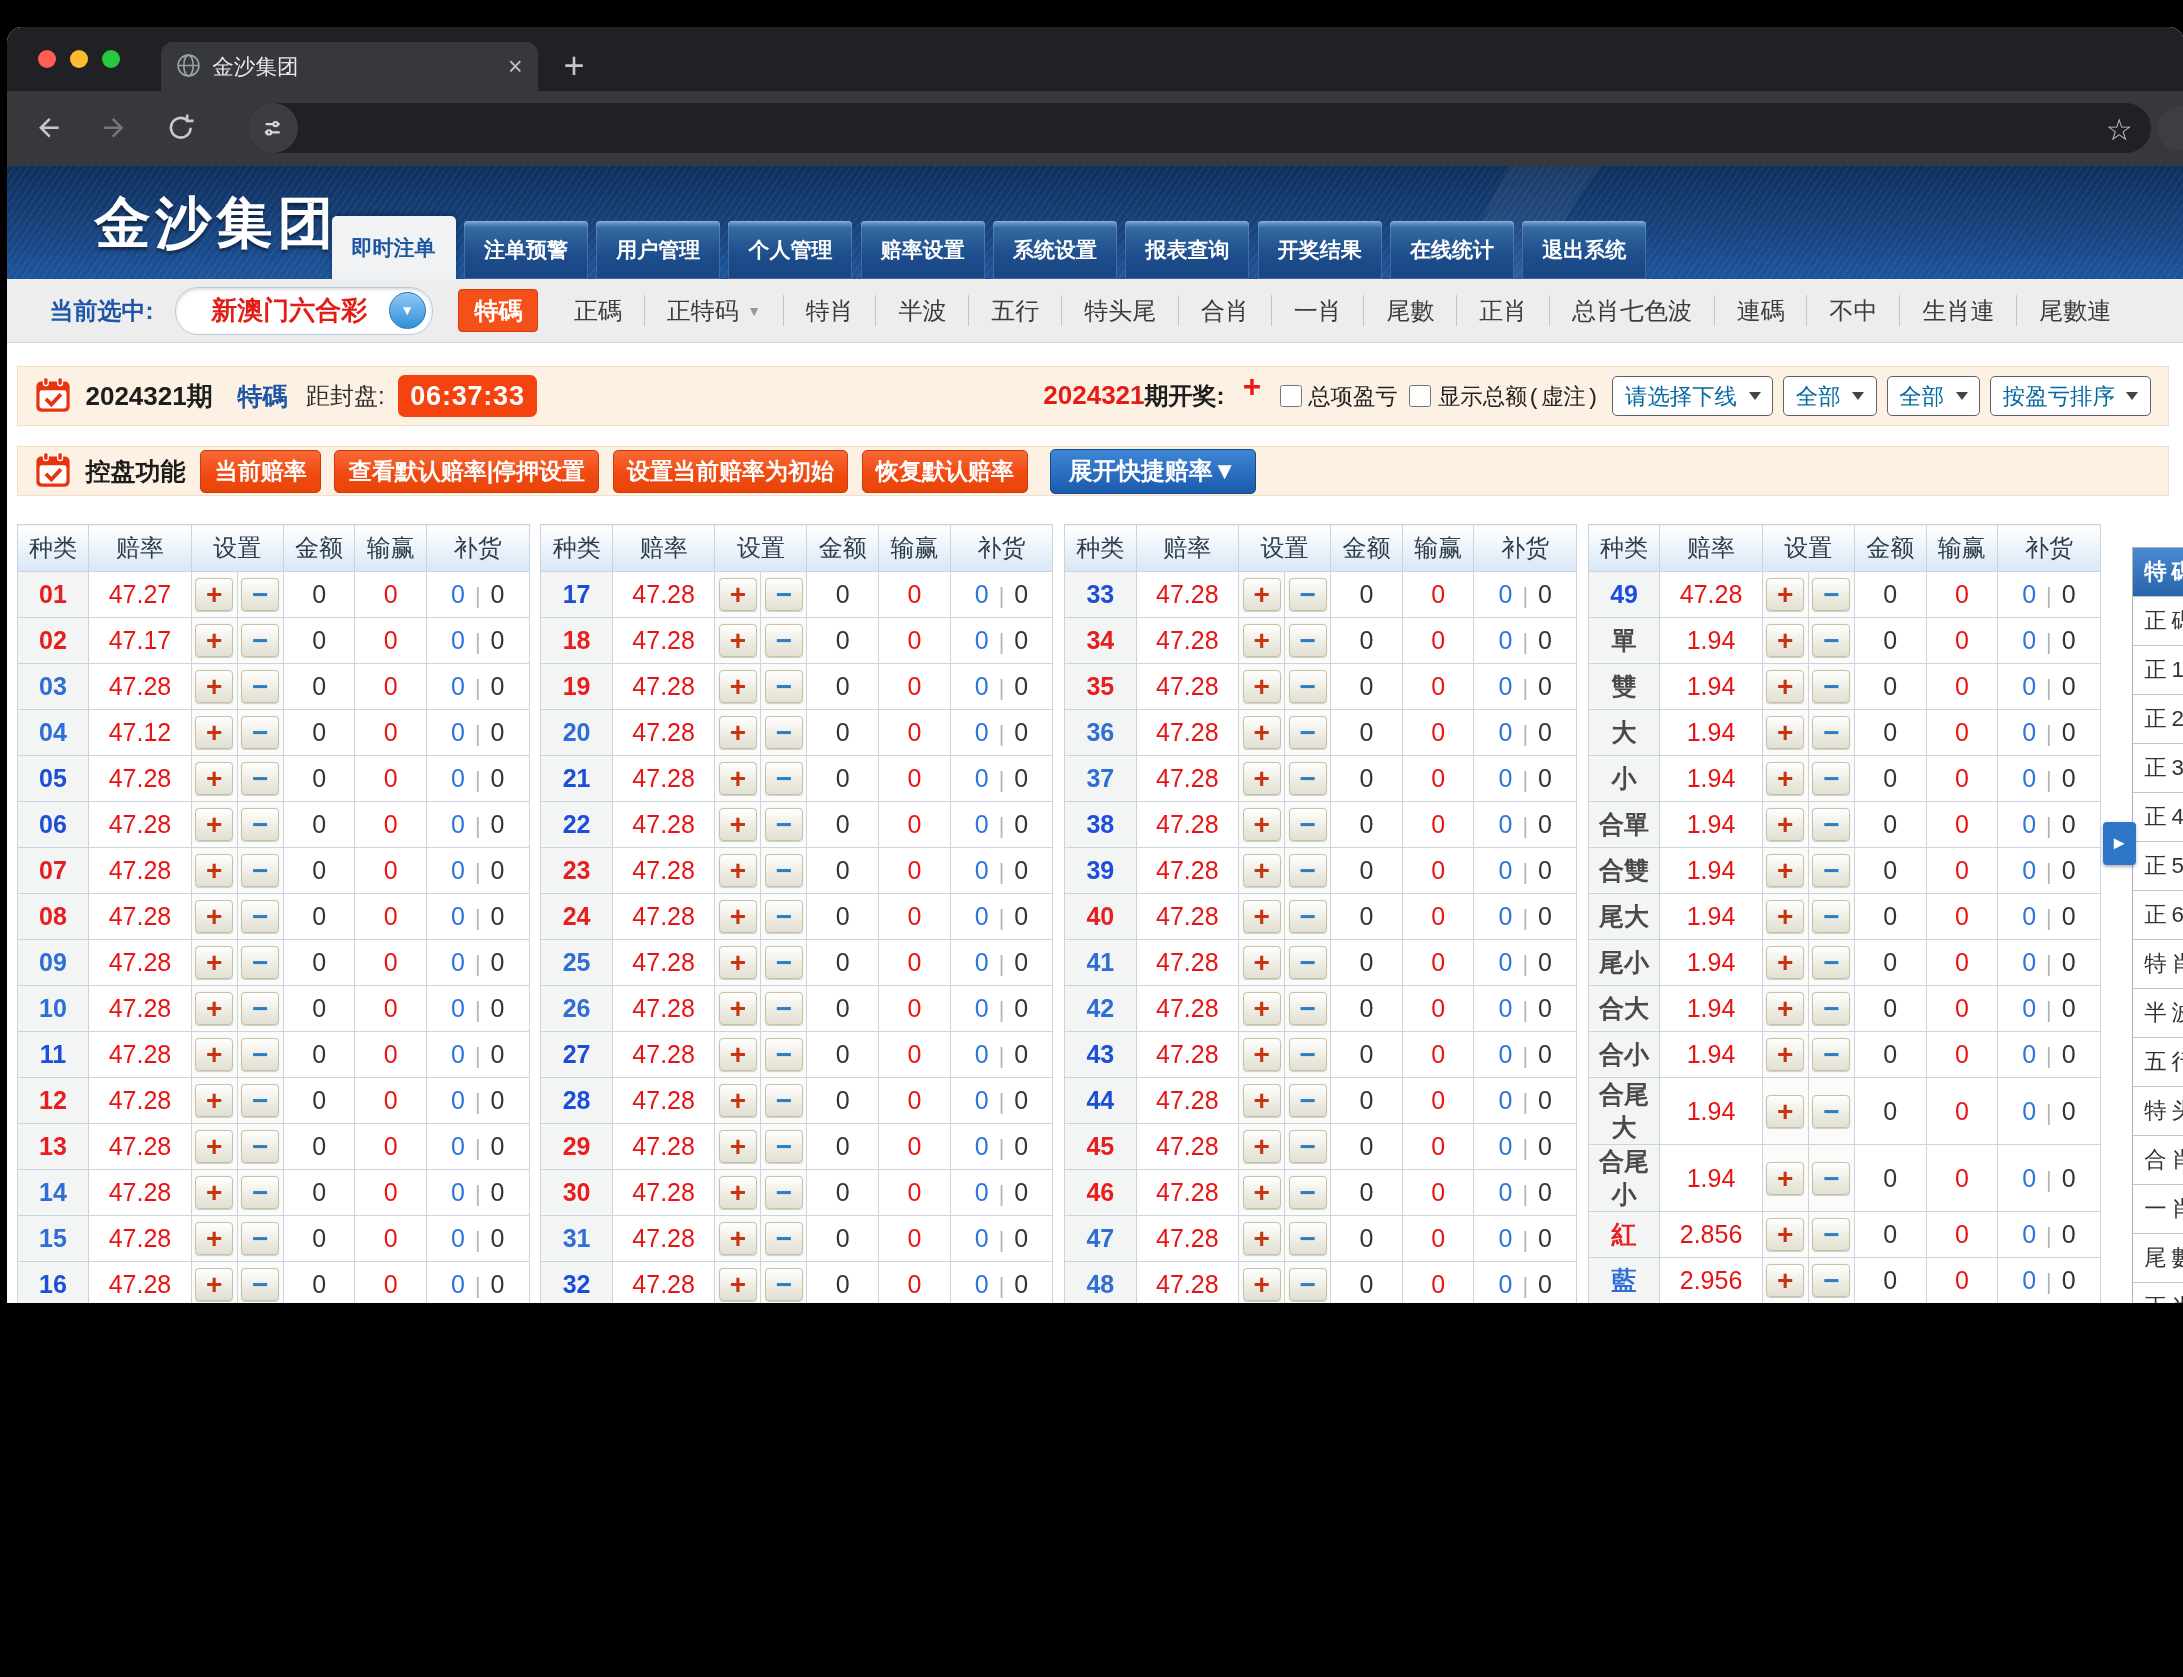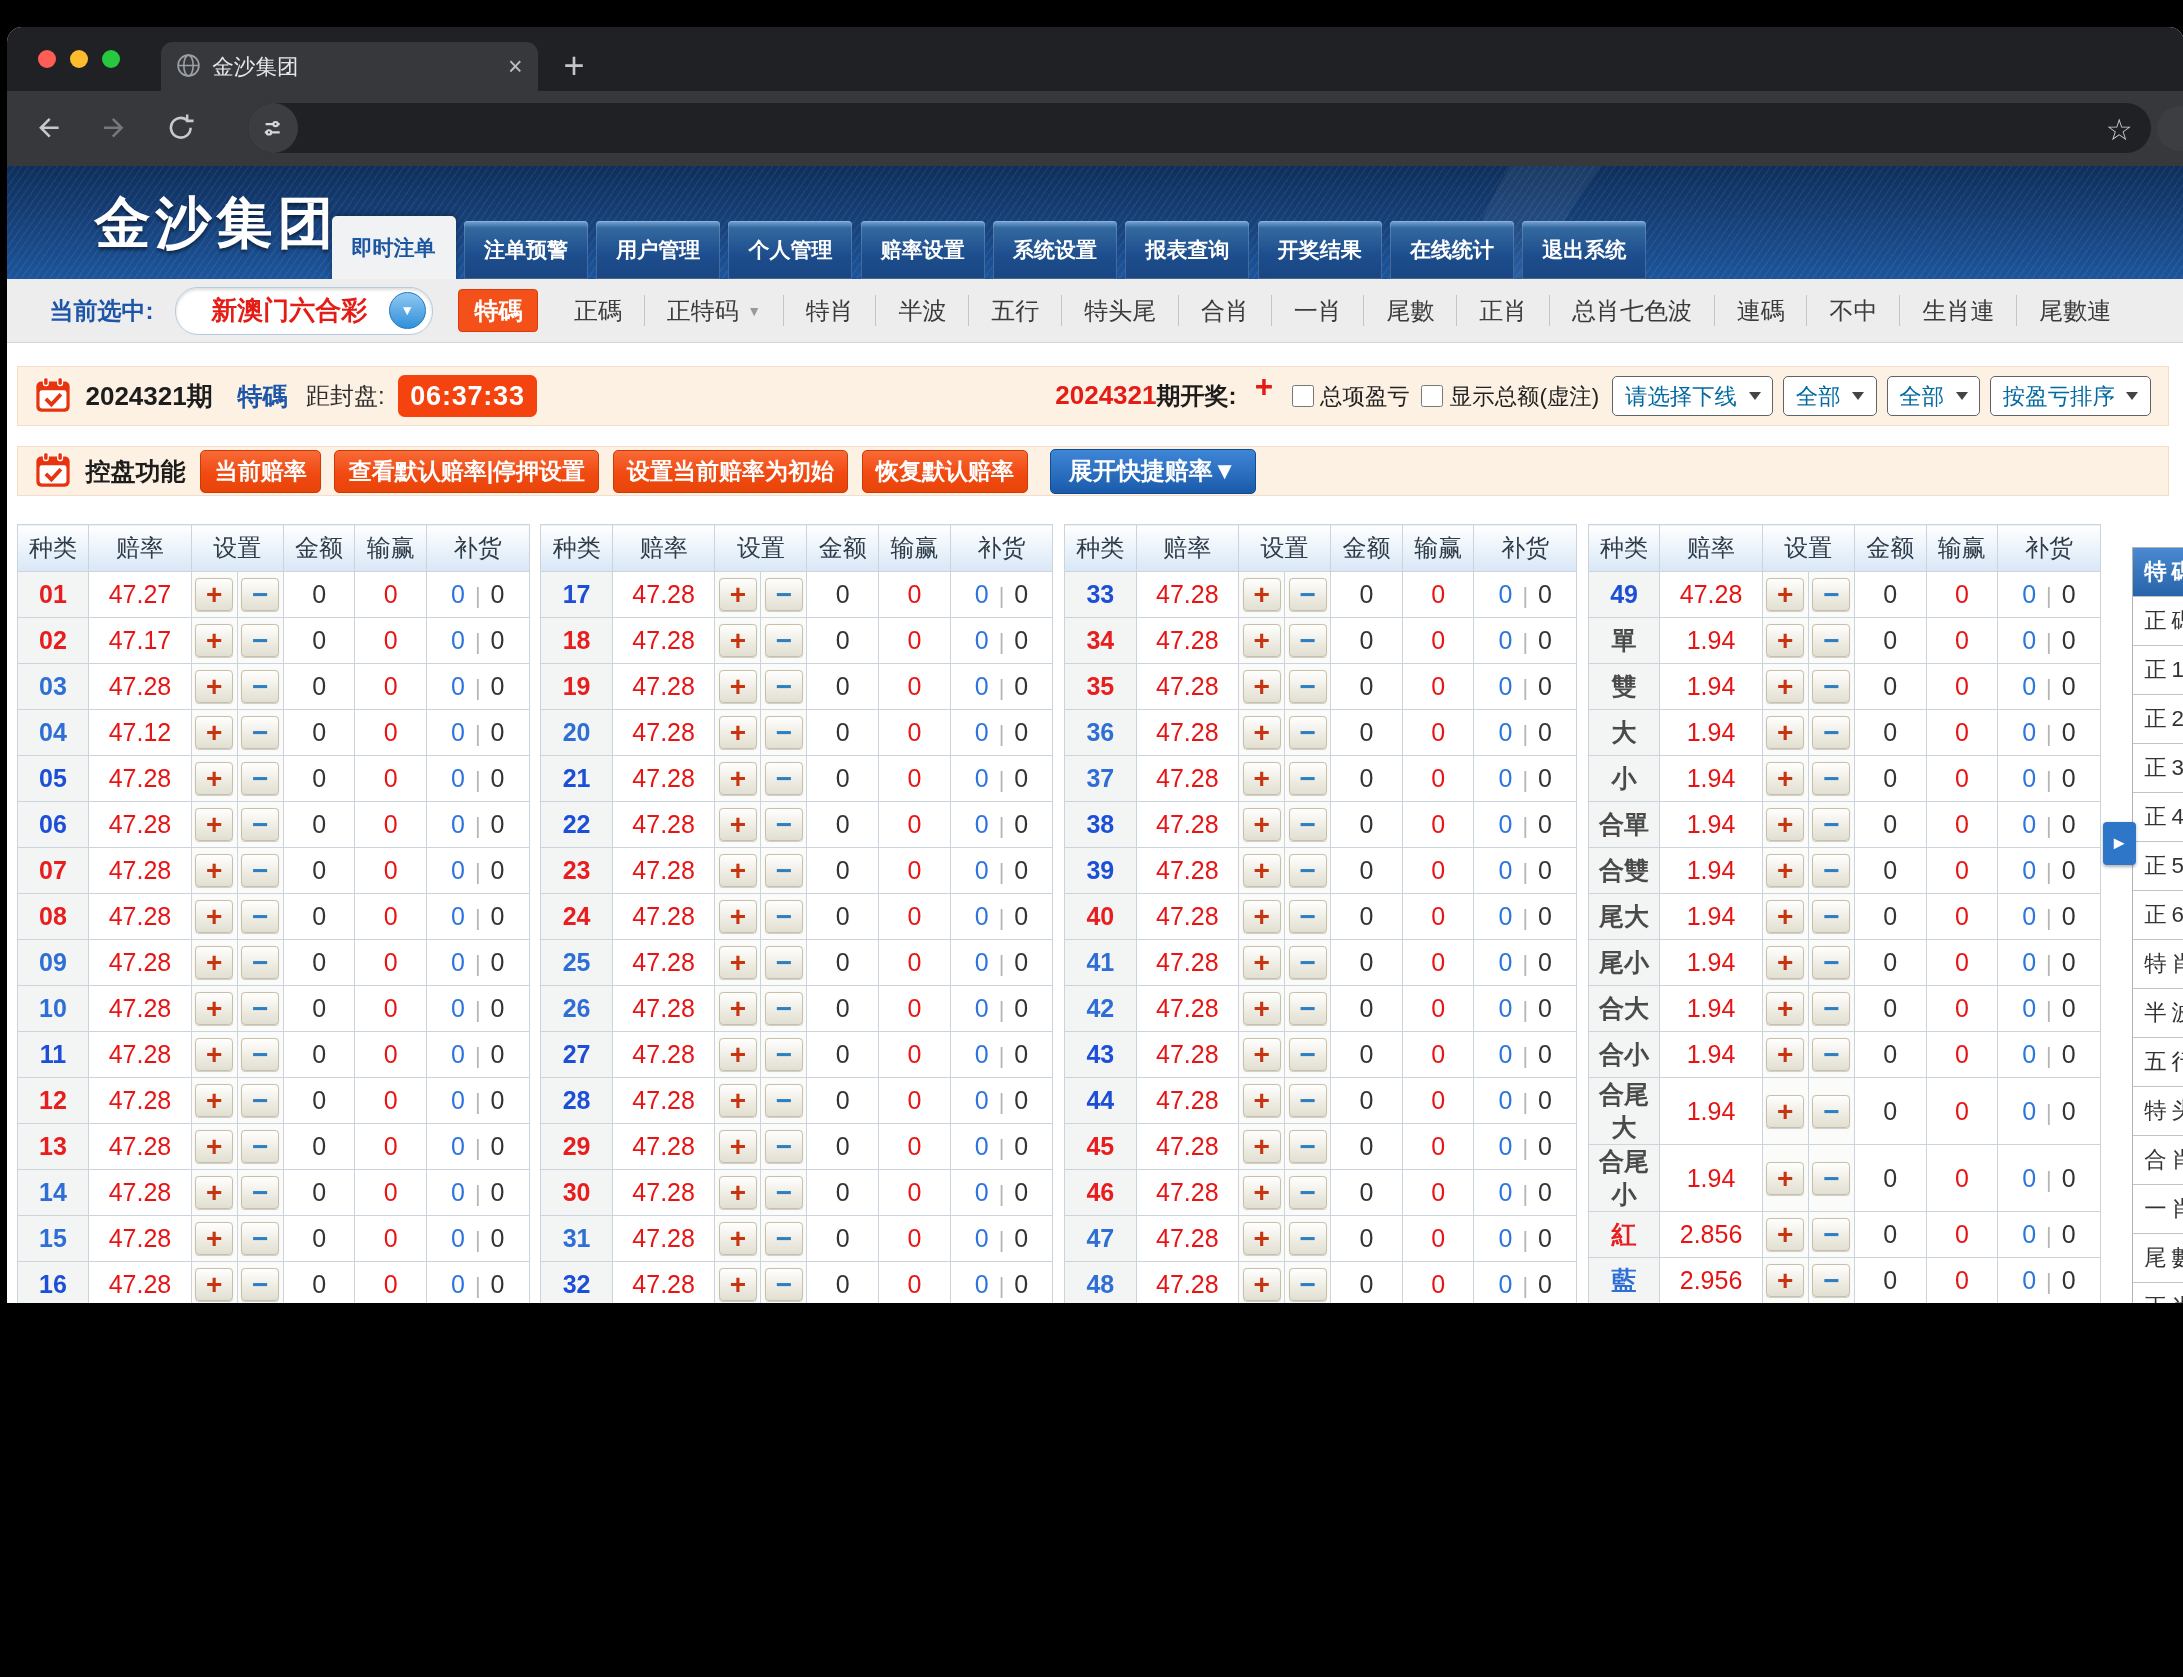--- a/index.html
+++ b/index.html
@@ -63,21 +63,21 @@
     display:flex;align-items:center;padding:0 16.6px;}
   .infobar{margin-top:23px;height:60px;justify-content:space-between;gap:20px;}
   .ib-left,.ib-right{display:flex;align-items:center;gap:13.3px;}
   .period,.p-suffix{color:#1d1d1d;font-weight:bold;font-size:26px;}
   .cat{color:#1d56a8;font-weight:bold;font-size:25px;margin-left:11.6px;}
   .closing-label{color:#2d2d2d;font-size:24px;margin-left:5px;}
   .timer{background:#f4430e;border-radius:6.6px;color:#fff;font-weight:bold;font-size:27px;padding:5.8px 12.4px;letter-spacing:0.8px;}
   .open-period{color:#e51b15;font-weight:bold;font-size:26px;}
   .open-suffix{color:#1d1d1d;font-weight:bold;font-size:24px;}
   .plus-sup{color:#e51b15;font-weight:bold;font-size:31.5px;position:relative;top:-10px;margin:0 5px;}
-  .cb-wrap{display:flex;align-items:center;gap:6.6px;cursor:pointer;}
+  .cb-wrap{display:flex;align-items:center;gap:6.6px;cursor:pointer;font-family:Liberation Mono, monospace;}
   .cb{width:20px;height:20px;background:#fff;border:1.7px solid #777;border-radius:2.5px;}
   .cb-t{color:#222;font-size:22.4px;white-space:nowrap;}
   .sel{height:38px;background:#fff;border:1.7px solid #5f6368;border-radius:5px;display:flex;align-items:center;
     padding:0 11.6px;gap:11.6px;cursor:pointer;}
   .sel-t{color:#0369a1;font-size:22.4px;white-space:nowrap;}
   .caret{width:0;height:0;border-left:6.6px solid transparent;border-right:6.6px solid transparent;border-top:8.3px solid #444;}
   .ctlbar{margin-top:20px;height:50px;gap:13.3px;}
   .ctl-title{color:#1d1d1d;font-weight:bold;font-size:25px;margin-right:1.7px;white-space:nowrap;}
   .ctl-btn{height:43px;padding:0 13.3px;border-radius:5px;border:0.8px solid #cc3a08;color:#fff;font-weight:bold;font-size:23px;
     background:linear-gradient(180deg,#f86a36,#f14a12 55%,#e84408);cursor:pointer;white-space:nowrap;

